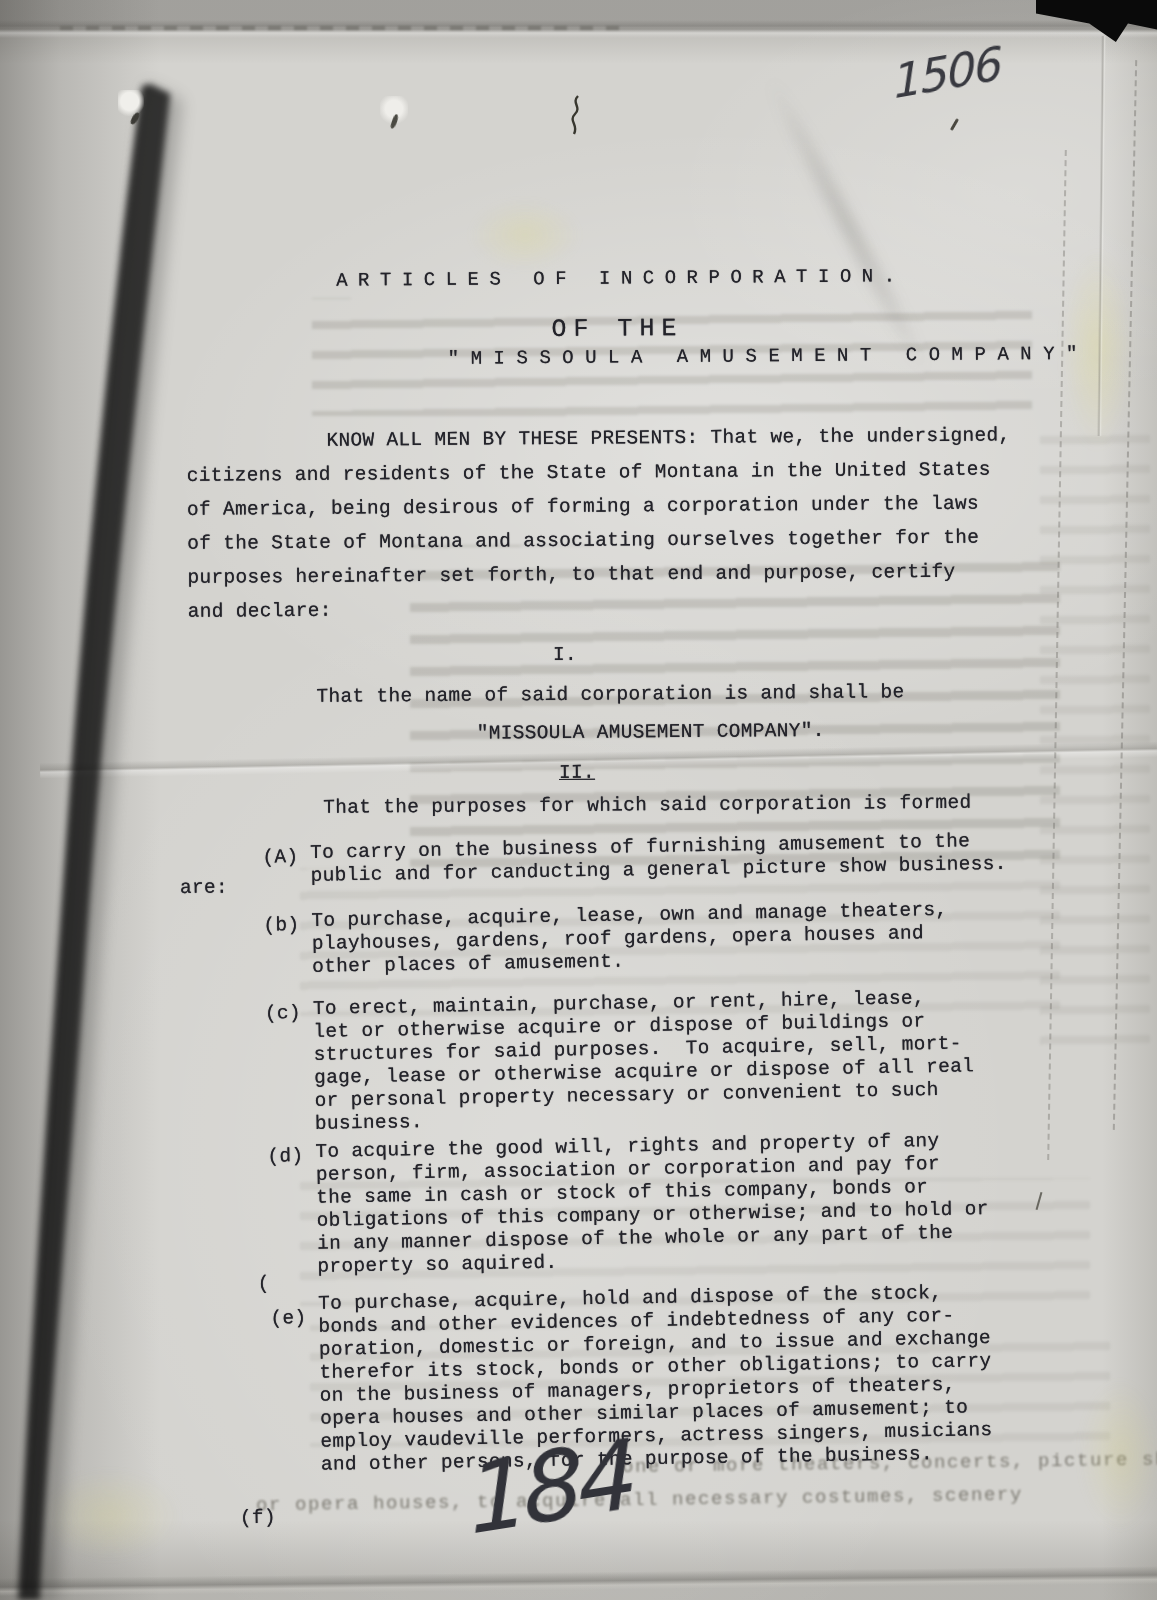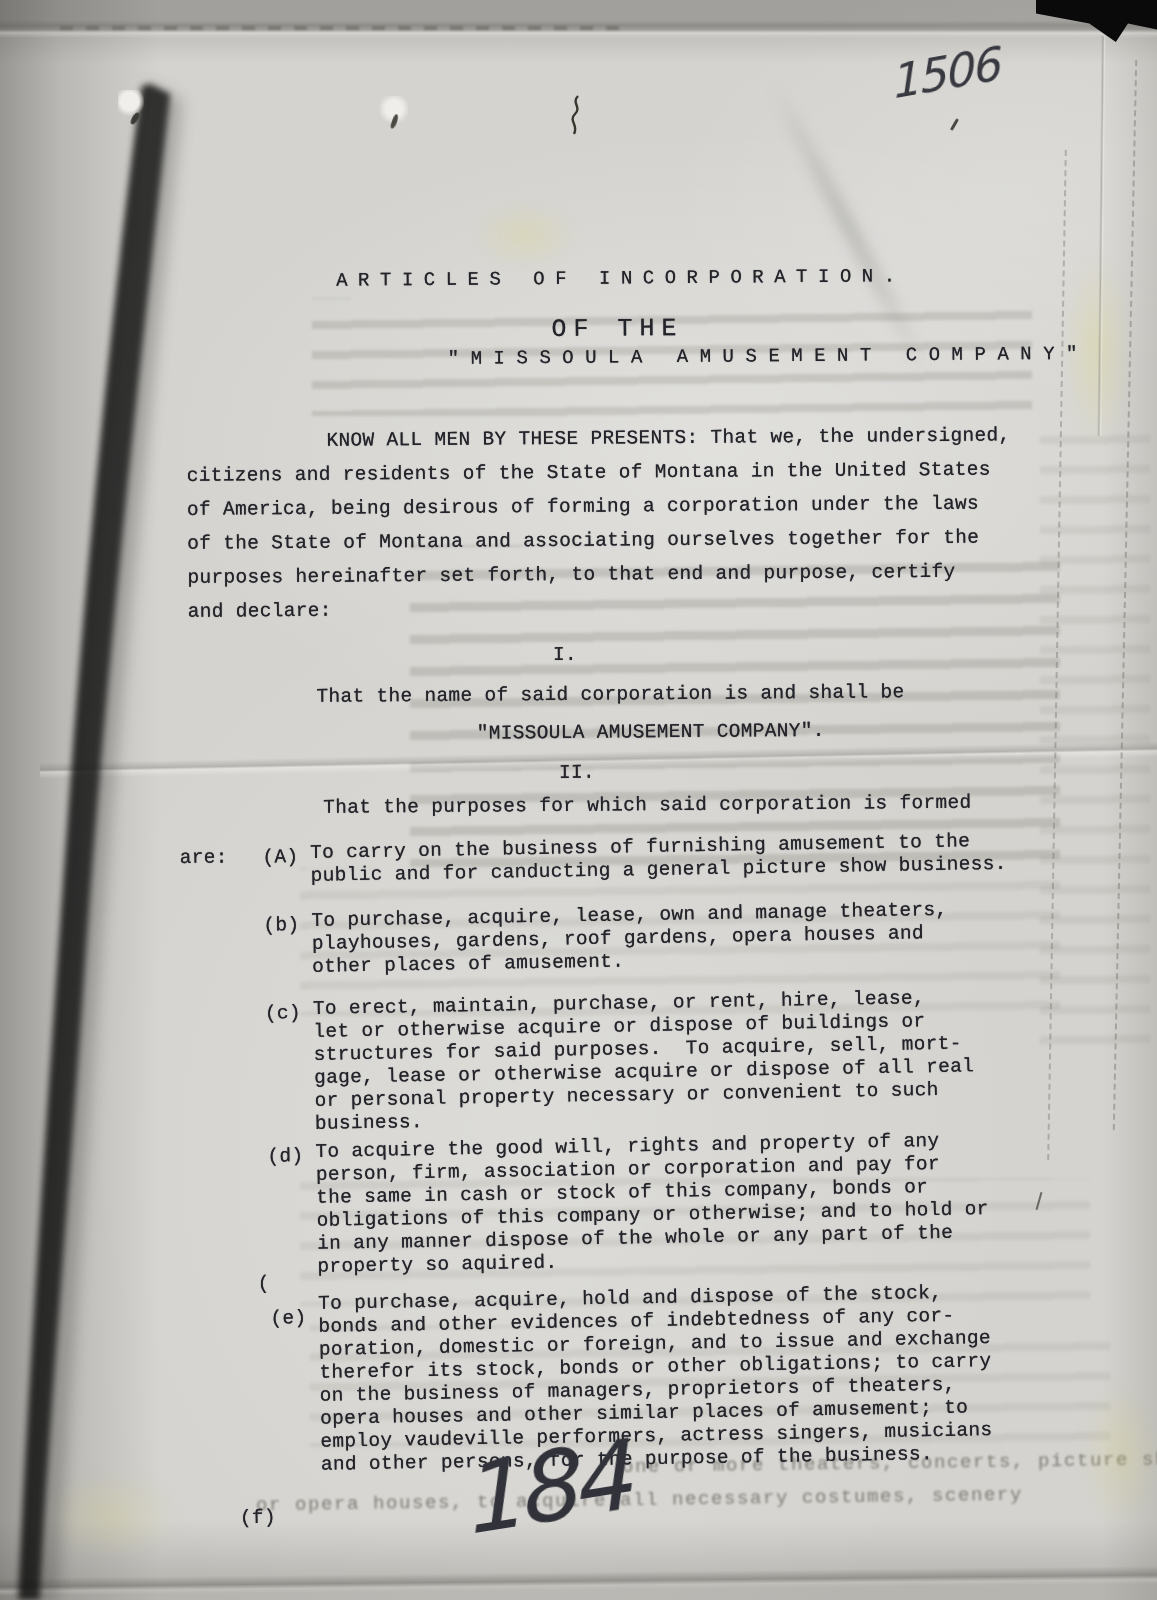--- a/index.html
+++ b/index.html
@@ -86,23 +86,23 @@
 citizens and residents of the State of Montana in the United States
 of America, being desirous of forming a corporation under the laws
 of the State of Montana and associating ourselves together for the
 purposes hereinafter set forth, to that end and purpose, certify
 and declare:</div>
 
     <div class="abs typed" style="left:555px;top:646px;">I.</div>
     <div class="abs typed" style="left:318px;top:686px;">That the name of said corporation is and shall be</div>
     <div class="abs typed" style="left:478px;top:724px;">"MISSOULA AMUSEMENT COMPANY".</div>
 
-    <div class="abs typed" style="left:560px;top:764px;">II.</div>
+    <div class="abs typed" style="left:560px;top:764px;text-decoration:underline;">II.</div>
     <div class="abs typed" style="left:324px;top:797px;">That the purposes for which said corporation is formed</div>
-    <div class="abs typed" style="left:180px;top:846px;">are:</div>
+    <div class="abs typed" style="left:180px;top:876px;">are:</div>
 
     <div class="abs" style="left:264px;top:0;width:850px;height:1600px;transform:rotate(-0.55deg);transform-origin:48px 1000px;">
 
       <div class="item" style="left:0;top:842px;">
         <span class="typed itemlabel">(A)</span>
         <div class="typed pre txt">To carry on the business of furnishing amusement to the
 public and for canducting a general picture show business.</div>
       </div>
 
       <div class="item" style="left:0;top:910px;">

